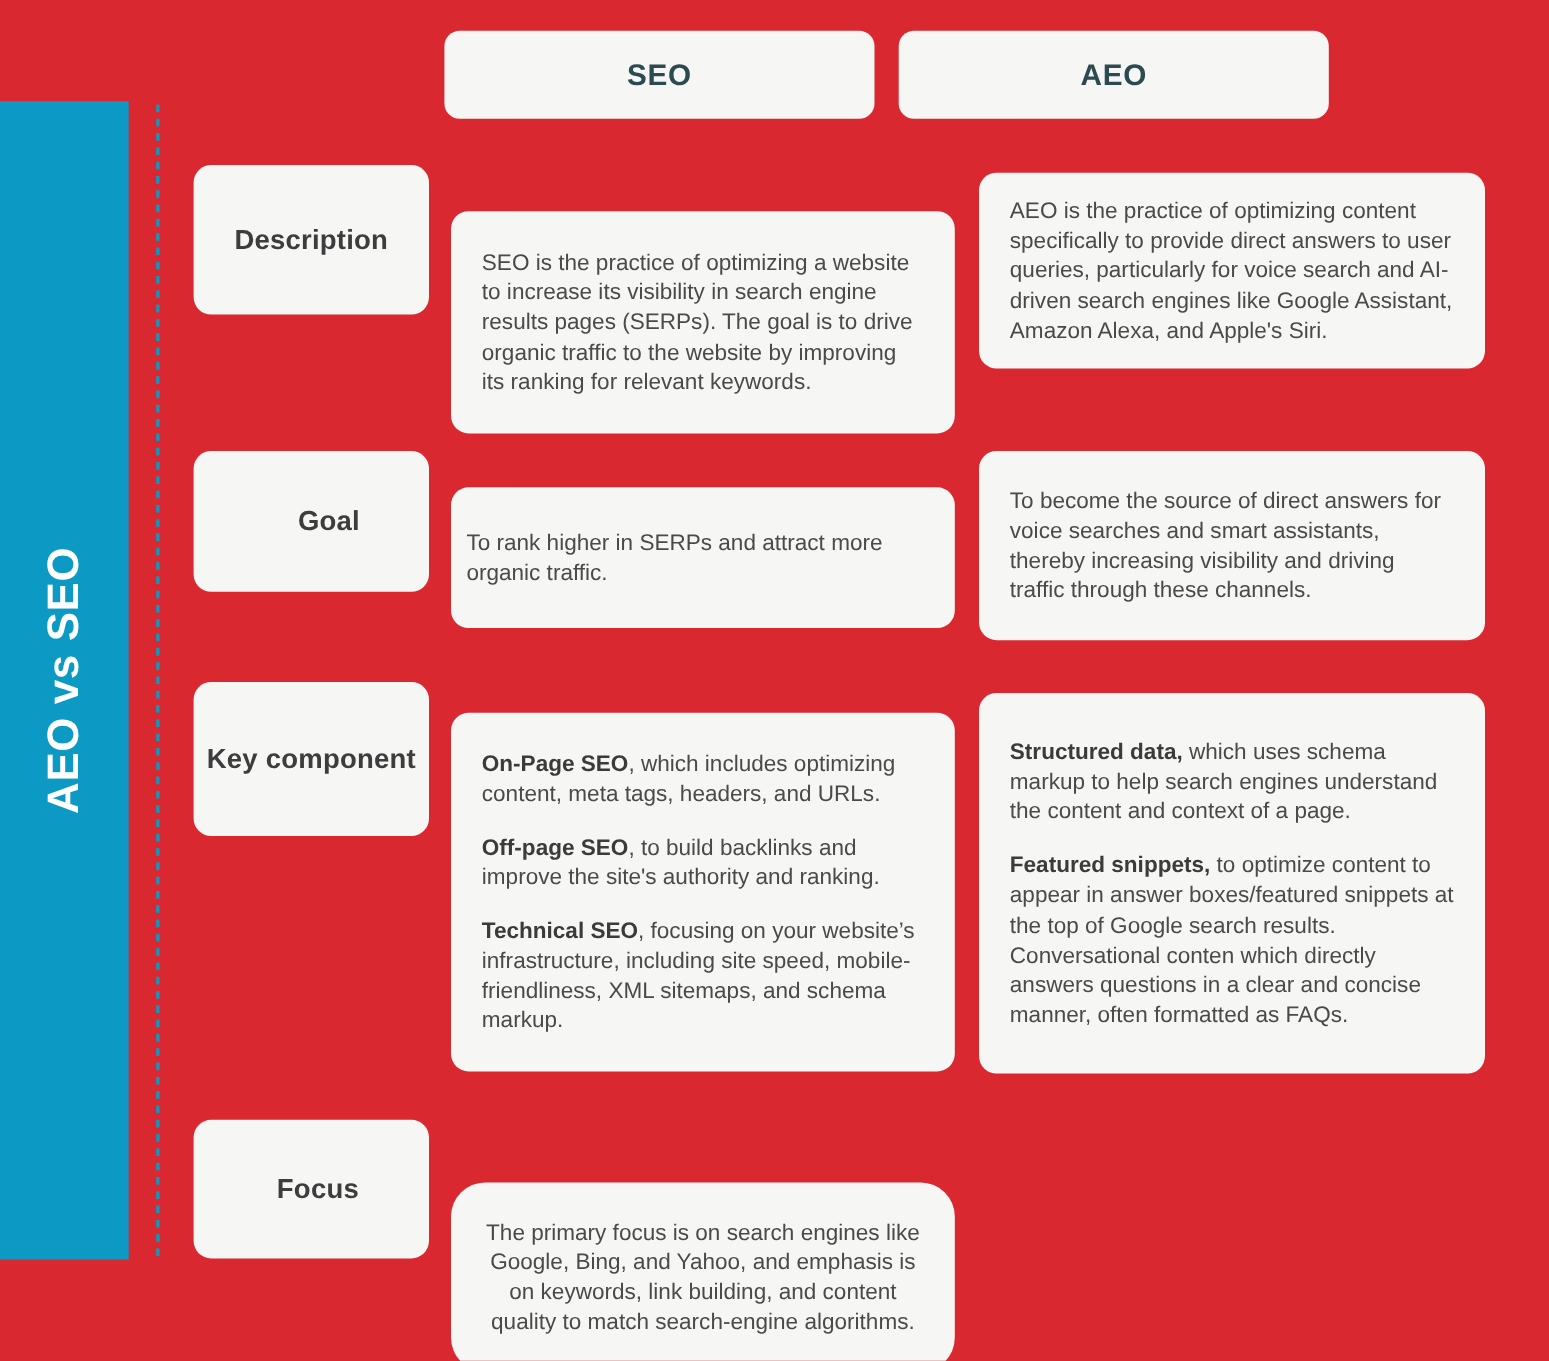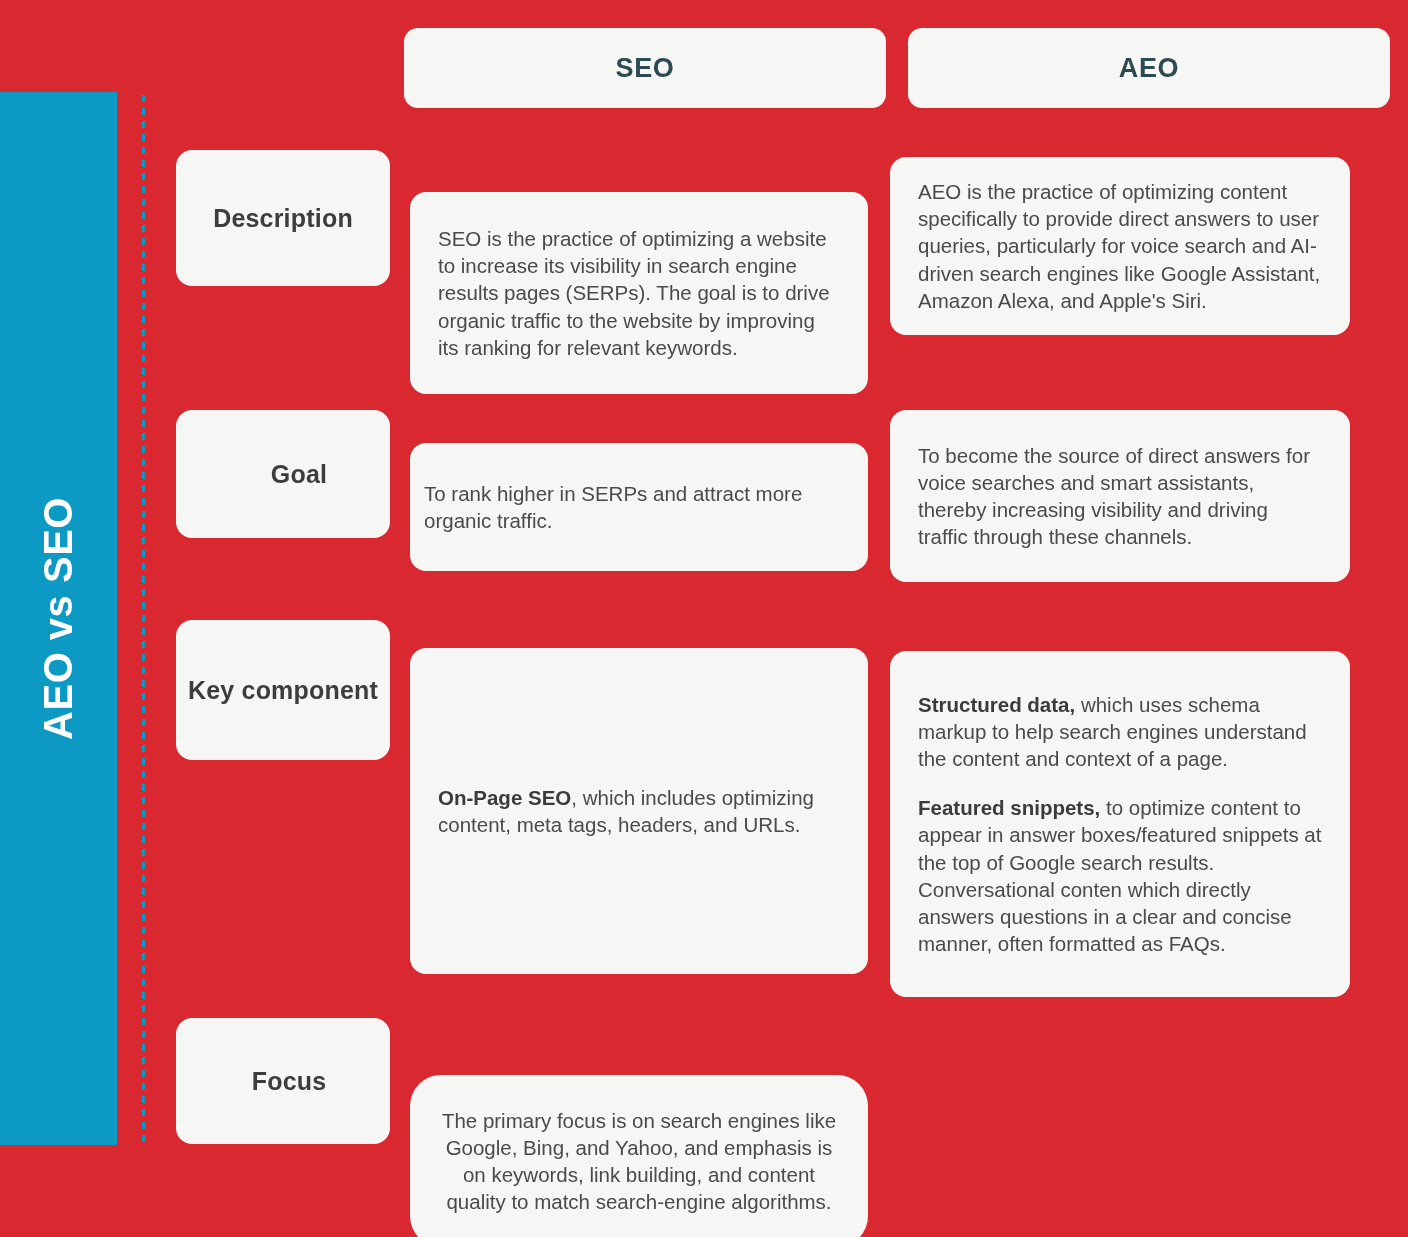--- a/index.html
+++ b/index.html
@@ -60,21 +60,21 @@
     left: 0;
     top: 0;
     width: 1408px;
     height: 1237px;
   }
 
   .header-row {
     position: absolute;
     left: 404px;
     top: 28px;
-    width: 986px;
+    width: 804px;
     height: 80px;
     display: flex;
     gap: 22px;
     border-radius: 27px;
   }
 
   .header-card {
     flex: 1;
     background: #f6f6f5;
     border-radius: 14px;
@@ -149,21 +149,21 @@
   #row-description .cell-aeo { top: 7px;  height: 178px; }
 
   #row-goal { top: 410px; height: 182px; }
   #row-goal .row-label-card { top: 0; height: 128px; padding-left: 32px; }
   #row-goal .cell-seo { top: 5px; height: 128px; padding-left: 14px; }
   #row-goal .cell-aeo { top: 0;  height: 172px; }
 
   #row-key { top: 620px; height: 356px; }
   #row-key .row-label-card { top: 0; height: 140px; }
   #row-key .cell-seo { top: 0;  height: 326px; }
-  #row-key .cell-aeo { top: 10px; height: 346px; margin-top: 21px; }
+  #row-key .cell-aeo { top: 10px; height: 346px; }
 
   #row-focus { top: 1018px; height: 192px; }
   #row-focus .row-label-card { top: 0; height: 126px; padding-left: 12px; }
   #row-focus .cell-seo { top: 29px; height: 172px; border-radius: 31px; }
   #row-focus .cell-aeo { top: 12px; height: 170px; }
 </style>
 </head>
 <body>
 
 <div class="side-band">
@@ -206,20 +206,22 @@
         <p class="cell-text">To become the source of direct answers for voice searches and smart assistants, thereby increasing visibility and driving traffic through these channels.</p>
       </div>
   </div>
 
   <div class="row" id="row-key">
     <div class="row-label-card">
       <span class="row-label-text">Key component</span>
     </div>
     <div class="cell-card cell-seo">
         <p class="cell-text"><b>On-Page SEO</b>, which includes optimizing content, meta tags, headers, and URLs.</p>
+        <p class="cell-text"><b>Off-page SEO</b>, to build backlinks and improve the site's authority and ranking.</p>
+        <p class="cell-text"><b>Technical SEO</b>, focusing on your website’s infrastructure, including site speed, mobile-friendliness, XML sitemaps, and schema markup.</p>
       </div>
     <div class="cell-card cell-aeo">
         <p class="cell-text"><b>Structured data,</b> which uses schema markup to help search engines understand the content and context of a page.</p>
         <p class="cell-text"><b>Featured snippets,</b> to optimize content to appear in answer boxes/featured snippets at the top of Google search results. Conversational conten which directly answers questions in a clear and concise manner, often formatted as FAQs.</p>
       </div>
   </div>
 
   <div class="row" id="row-focus">
     <div class="row-label-card">
       <span class="row-label-text">Focus</span>

